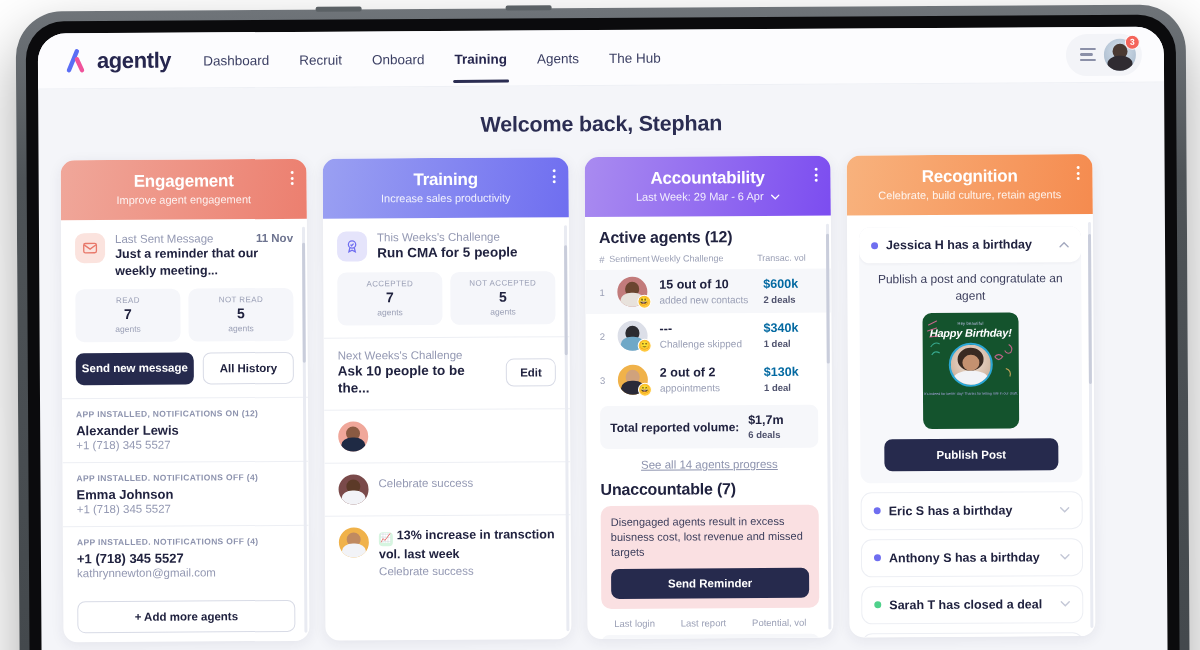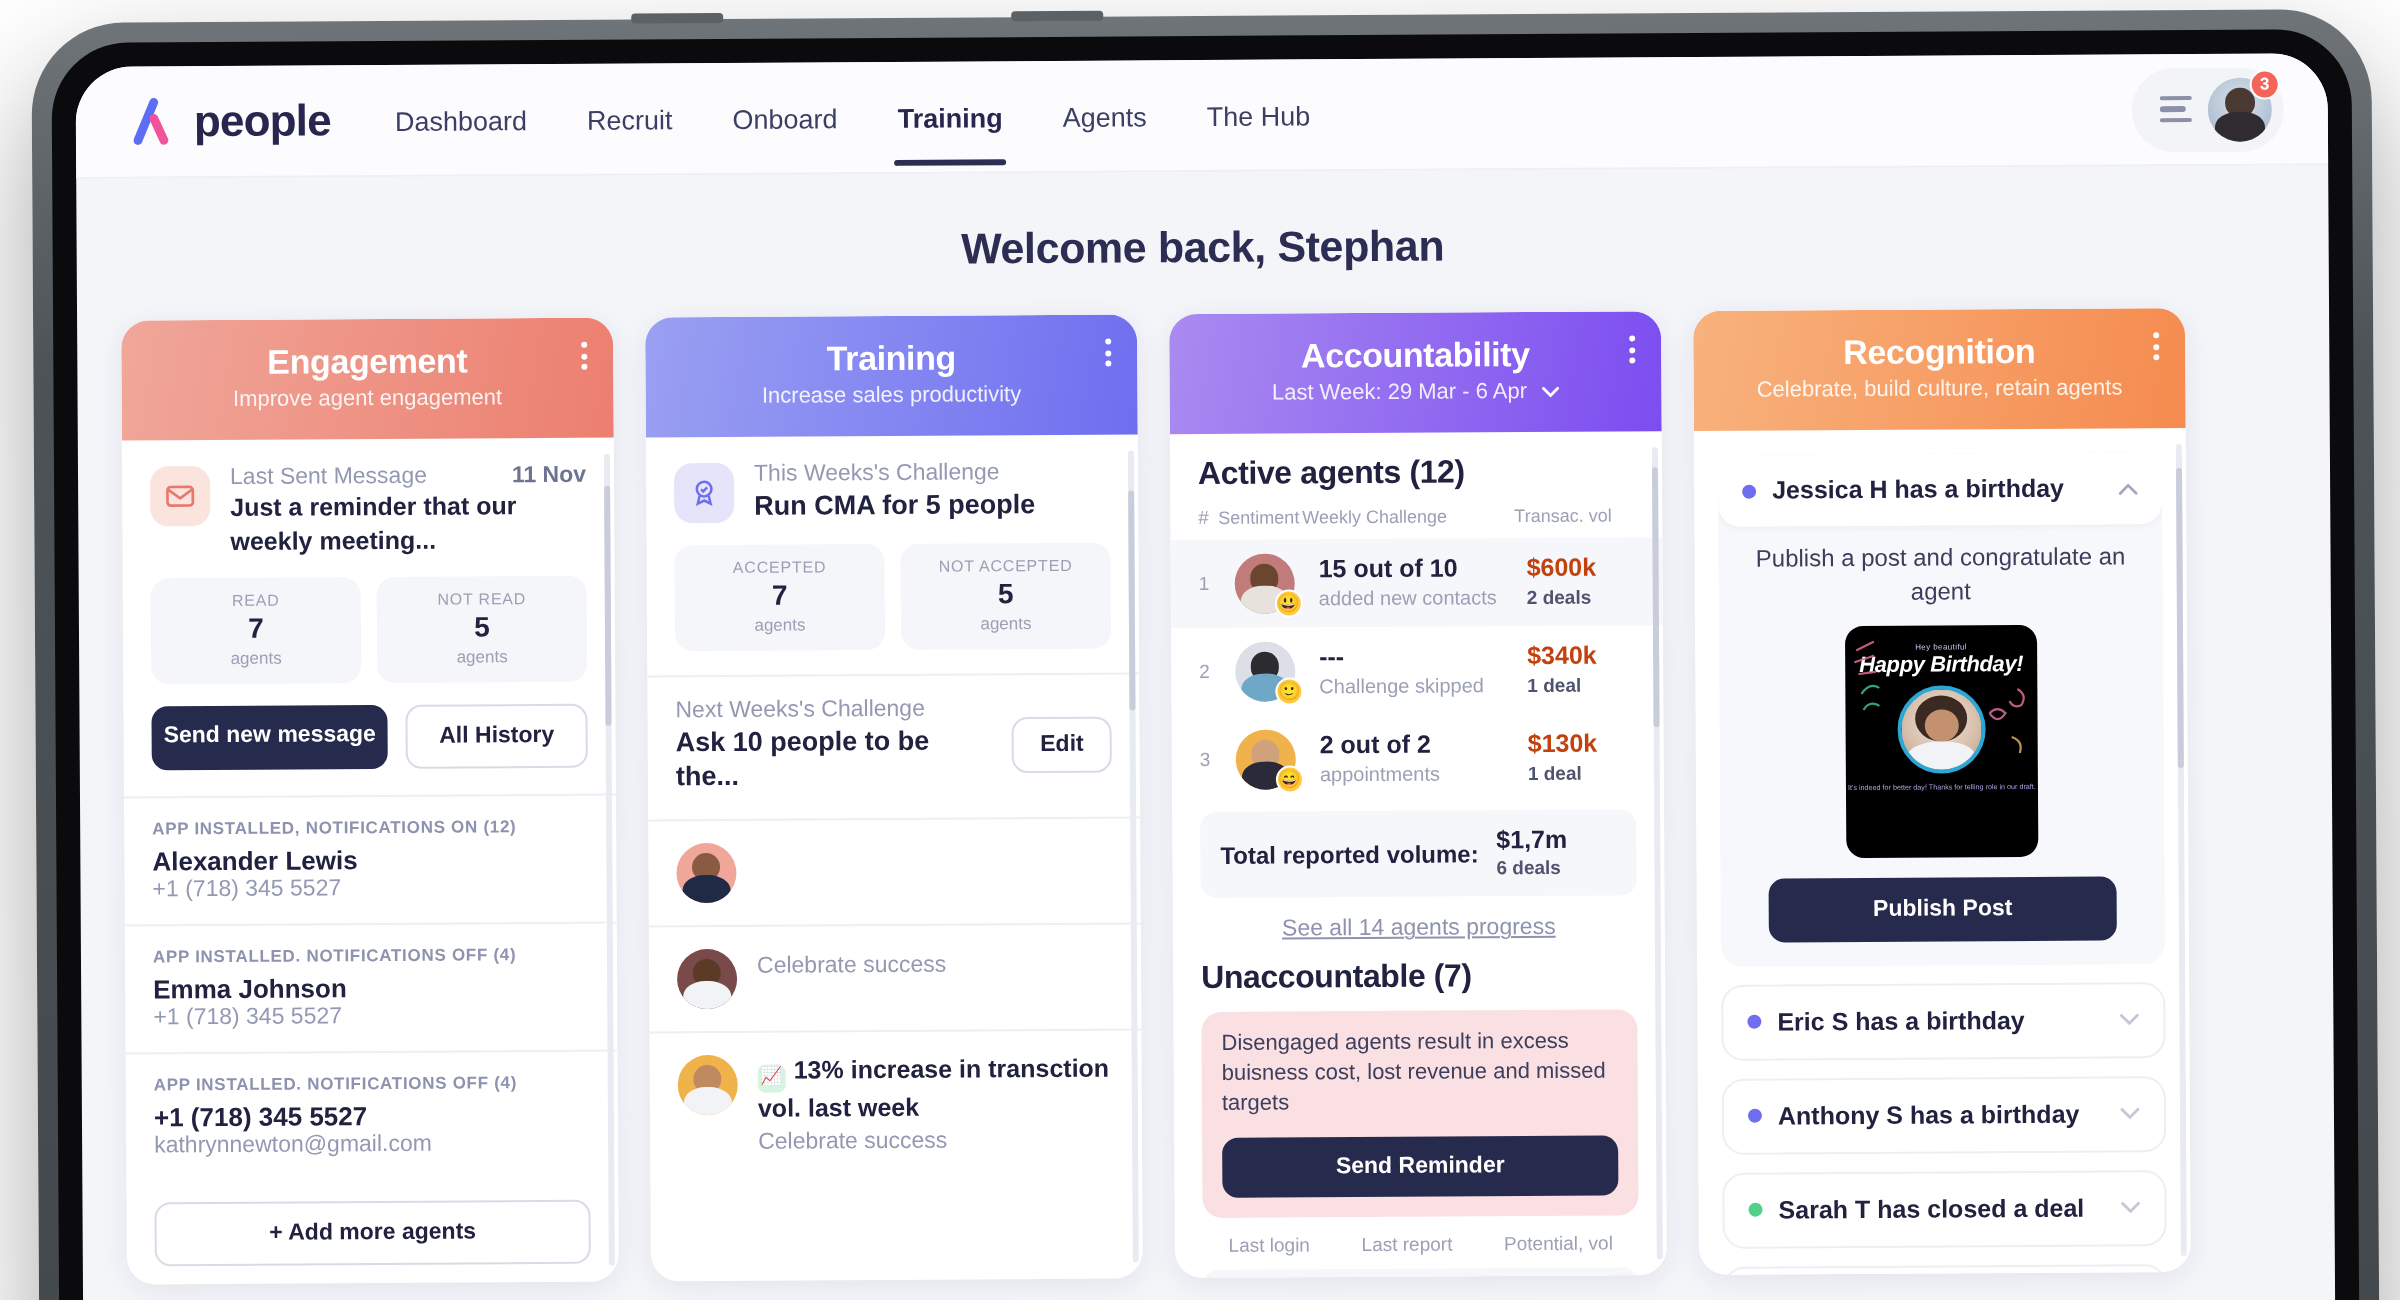--- a/index.html
+++ b/index.html
@@ -223,21 +223,21 @@
      width:48%; height:48%; border-radius:50%; }
   .acc-av .b { position:absolute; left:50%; bottom:-8%; transform:translateX(-50%);
      width:80%; height:55%; border-radius:46% 46% 0 0; }
   .acc-emo {
     position:absolute; right:0px; bottom:-2px; width:14px; height:14px; border-radius:50%;
     background:#ffc83d; font-size:9px; display:flex; align-items:center; justify-content:center;
     border: 1.5px solid #fff;
   }
   .c-mid .t { font-size: 12.5px; font-weight: 700; color:#20223f; line-height:1.2; }
   .c-mid .s { font-size: 10px; color:#9ba0b6; margin-top:2px; }
-  .c-vol .t { font-size: 12.5px; font-weight: 800; color:#c2410c; line-height:1.2; }
+  .c-vol .t { font-size: 12.5px; font-weight: 800; color:#0369a1; line-height:1.2; }
   .c-vol .s { font-size: 9.5px; color:#50536e; margin-top:2px; font-weight:700; }
   .total-row {
     display:flex; align-items:center; justify-content:space-between;
     background:#f6f7fa; margin: 4px 14px 0; border-radius:8px; padding: 8px 10px;
   }
   .total-row .lab { font-size: 12px; font-weight:700; color:#20223f; }
   .see-all { text-align:center; font-size: 11.5px; color:#8d93ae; padding: 10px 0 4px;
      text-decoration: underline; cursor:pointer; }
   .warn-box { background:#fae0e2; margin: 0 14px; border-radius: 10px; padding: 9px 10px 10px; }
   .warn-box p { font-size: 11px; color:#3c3e5c; line-height:1.35; }
@@ -251,21 +251,21 @@
     background:#fff; border-radius:11px; display:flex; align-items:center; gap:8px;
     padding: 11px 12px; cursor:pointer; box-shadow: 0 1px 3px rgba(38,38,78,.05);
   }
   .dot { width:7px; height:7px; border-radius:50%; flex:none; }
   .rec-txt { flex:1; font-size: 12.5px; font-weight:700; color:#20223f; }
   .chev { width:10px; height:10px; flex:none; }
   .rec-panel { padding: 8px 12px 12px; text-align:center; }
   .rec-panel .cta { font-size: 12px; color:#3c3e5c; line-height:1.35; }
   .bday-card {
     width: 96px; height: 116px; margin: 9px auto 0; border-radius: 9px;
-    background: #000000; position: relative; overflow: hidden;
+    background: #14532d; position: relative; overflow: hidden;
   }
   .bday-card .tiny { font-size:4px; color:#c9c6f2; text-align:center; padding-top:8px; letter-spacing:.2px;}
   .bday-card .big { font-size:11px; color:#fff; font-weight:700; text-align:center;
       font-style:italic; margin-top:1px; letter-spacing:-.2px; }
   .bday-photo {
     width: 44px; height: 44px; border-radius:50%; margin: 4px auto 0; position:relative;
     background: radial-gradient(circle at 50% 40%, #f0e2d8 0%, #d6bda9 60%, #b89a84 100%);
     overflow:hidden; border: 2px solid #2ba7d6;
   }
   .bday-photo .h { position:absolute; left:50%; top:8%; transform:translateX(-50%);
@@ -294,21 +294,21 @@
 
   <div id="device-inner">
     <div id="device-screen">
 
       <div id="topnav">
         <div class="brand">
           <svg width="26" height="26" viewBox="0 0 26 26">
             <path d="M13 3 L5 22" stroke="#5b6ef5" stroke-width="4.4" stroke-linecap="round" fill="none"></path>
             <path d="M13 11 L18 22" stroke="#f0539b" stroke-width="4.4" stroke-linecap="round" fill="none"></path>
           </svg>
-          <span class="brand-name">people</span>
+          <span class="brand-name">agently</span>
         </div>
         <div class="nav-links">
           <div class="nav-link">Dashboard</div>
           <div class="nav-link">Recruit</div>
           <div class="nav-link">Onboard</div>
           <div class="nav-link active">Training</div>
           <div class="nav-link">Agents</div>
           <div class="nav-link">The Hub</div>
         </div>
         <div id="user-chip">

